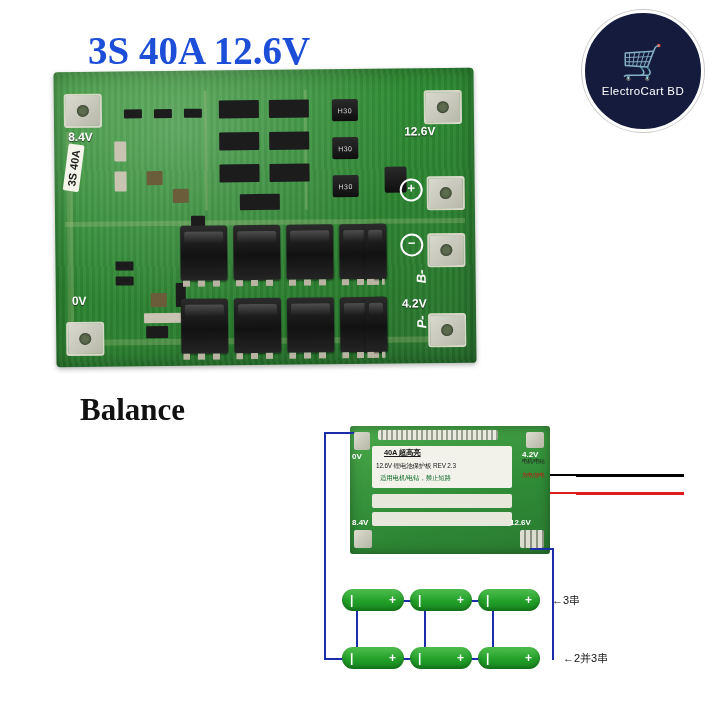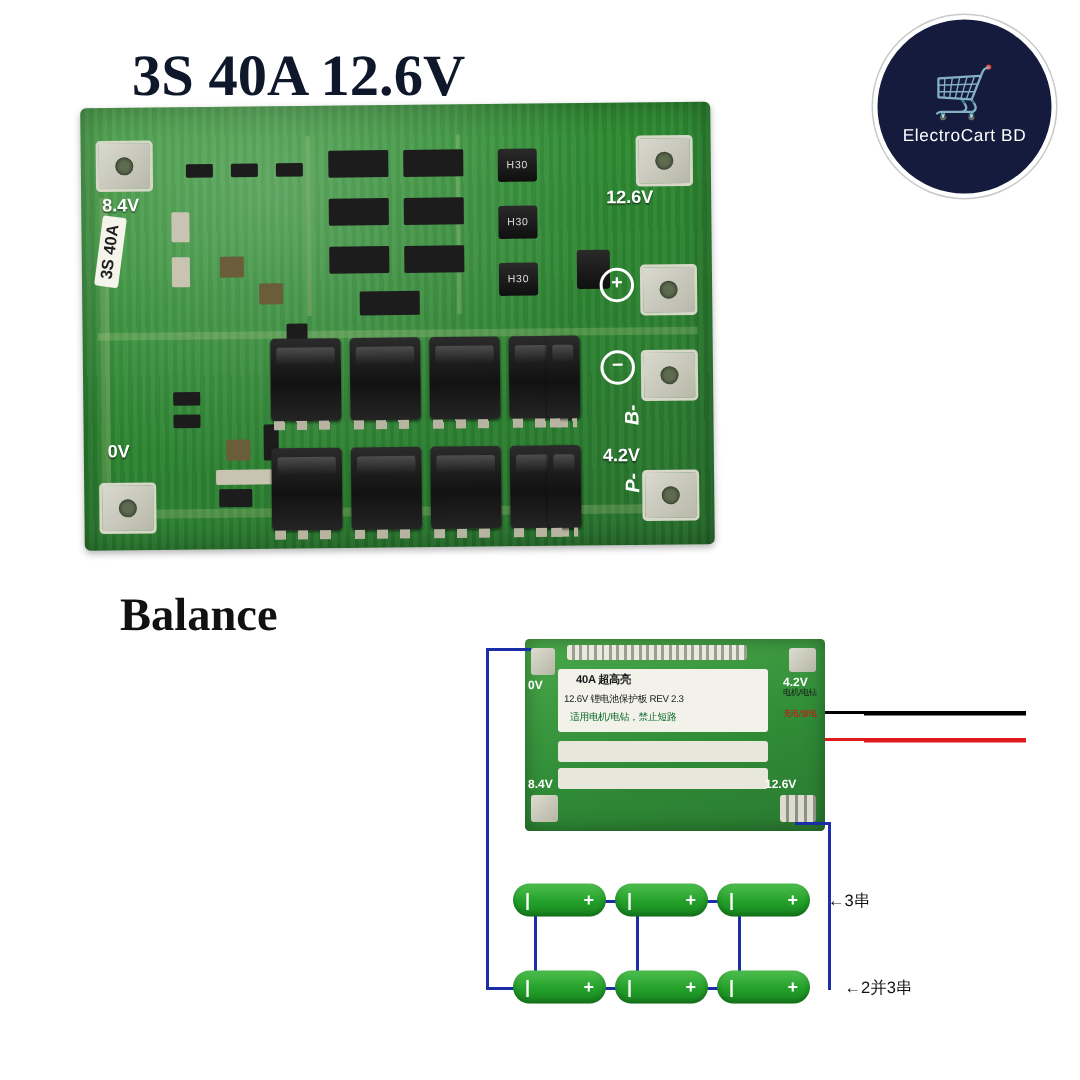--- a/index.html
+++ b/index.html
@@ -15,21 +15,21 @@
     font-family: "Liberation Sans", sans-serif;
   }
 
   
   .title {
     position: absolute;
     left: 88px;
     top: 28px;
     font-size: 39px;
     font-weight: bold;
-    color: #0f172a;
+    color: #1d4ed8;
     letter-spacing: 0px;
     font-family: "Liberation Serif", serif;
     white-space: nowrap;
   }
 
   
   .badge {
     position: absolute;
     right: 16px;
     top: 10px;
@@ -383,21 +383,21 @@
 
 <div class="balance">Balance</div>
 
 <div class="diagram">
 
   <div class="dgm-board">
 
     <div class="dgm-white" style="left:28px;top:4px;width:120px;height:10px;background:repeating-linear-gradient(90deg,#e9e9e0 0 3px,#9aa08f 3px 5px);"></div>
 
     <div class="dgm-white" style="left:22px;top:20px;width:140px;height:42px;"></div>
-    <div class="dgm-text" style="left:34px;top:22px;font-size:7.5px;font-weight:bold;">40A 超高亮</div>
+    <div class="dgm-text" style="left:34px;top:22px;font-size:7.5px;font-weight:bold;text-decoration:underline;">40A 超高亮</div>
     <div class="dgm-text" style="left:26px;top:36px;">12.6V 锂电池保护板 REV 2.3</div>
     <div class="dgm-text dgm-green-txt" style="left:30px;top:48px;">适用电机/电钻，禁止短路</div>
 
     <div class="dgm-text" style="left:172px;top:32px;font-size:5.5px;">电机/电钻</div>
     <div class="dgm-text dgm-red-txt" style="left:172px;top:46px;font-size:5.5px;">充电/放电</div>
 
     <div class="dgm-white" style="left:22px;top:68px;width:140px;height:14px;background:#e7e7dc;"></div>
     <div class="dgm-white" style="left:22px;top:86px;width:140px;height:14px;background:#e7e7dc;"></div>
 
     <div class="dgm-pad" style="left:4px;top:6px;width:16px;height:18px;"></div>

